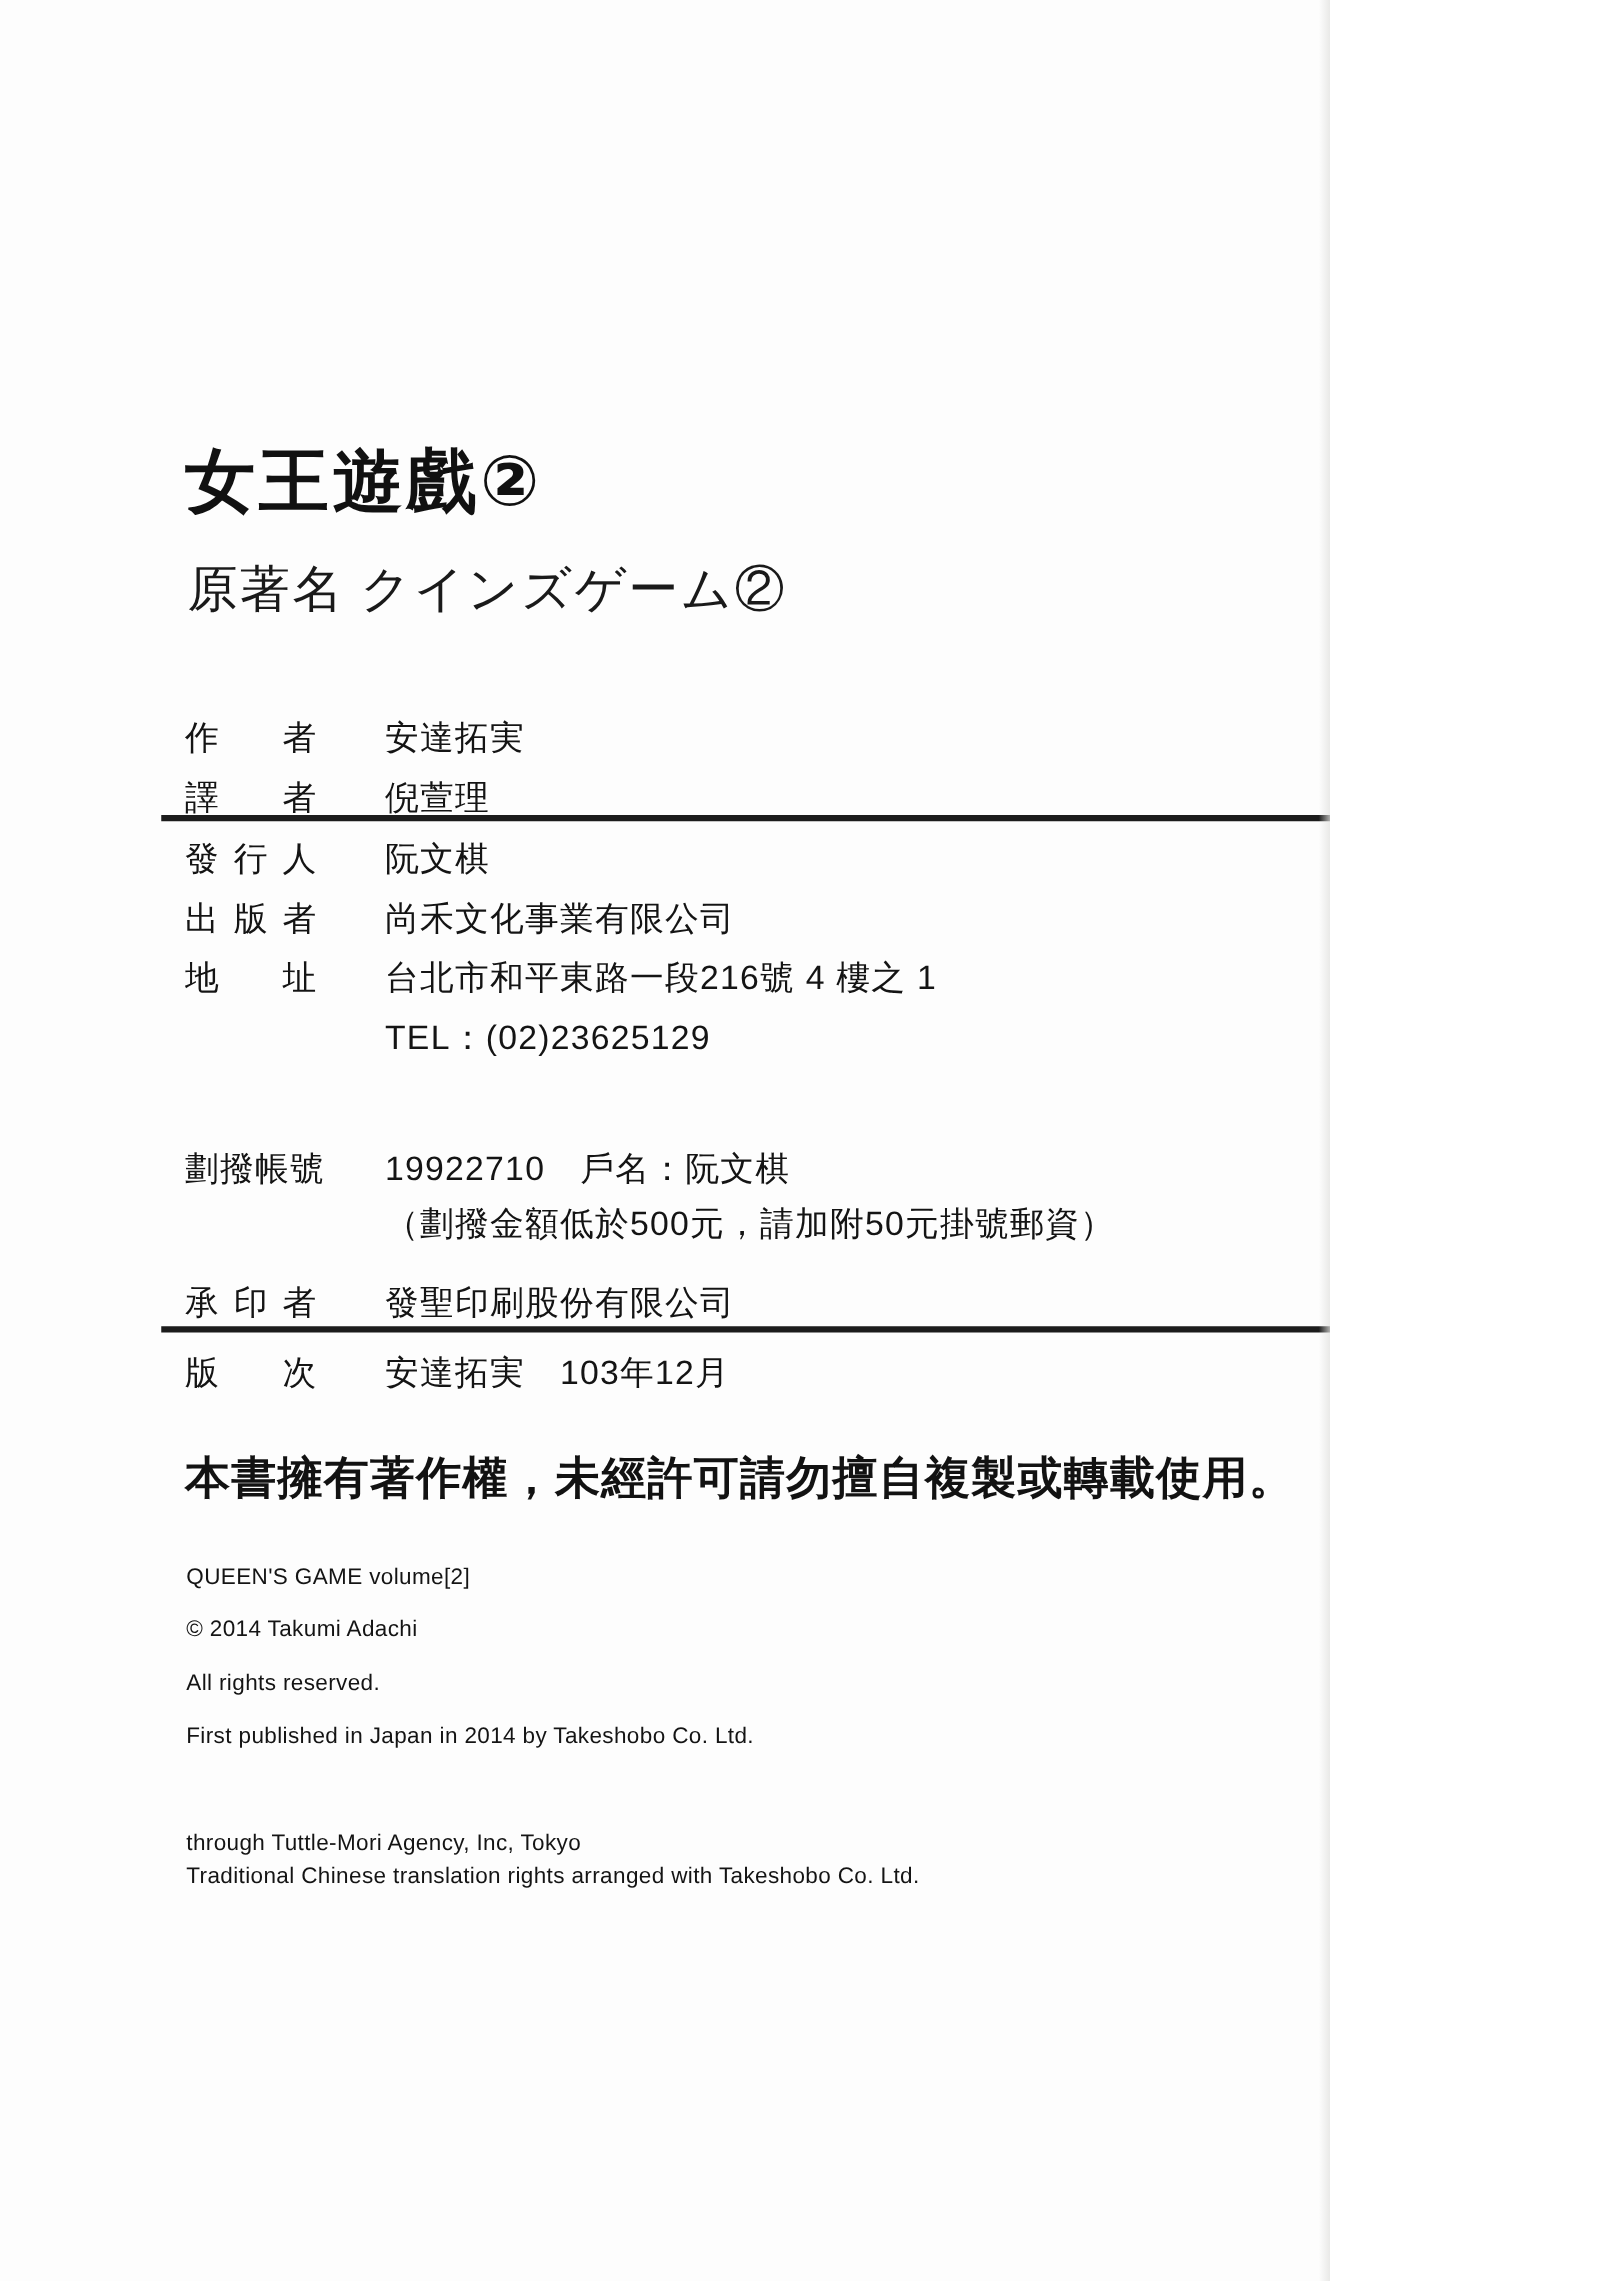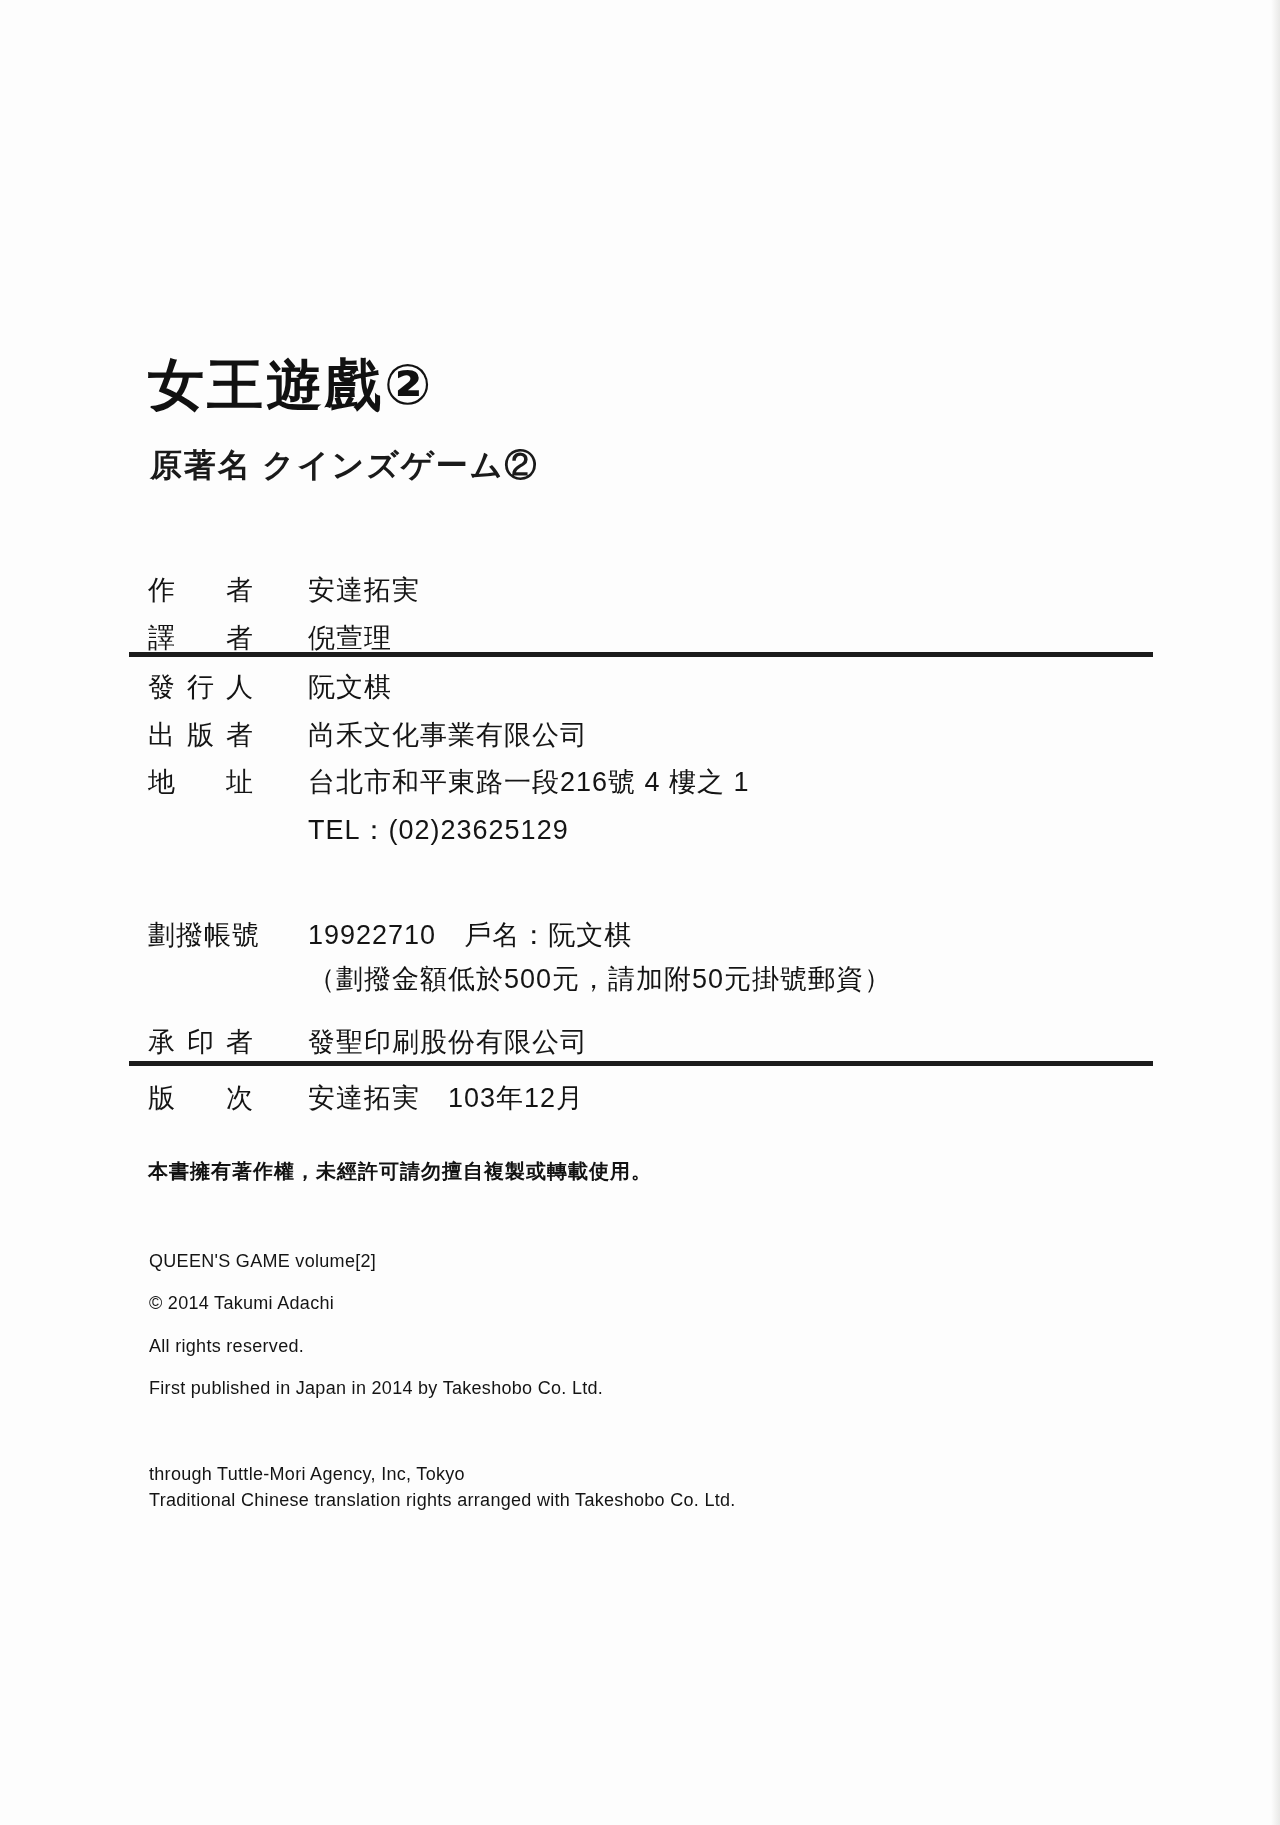--- a/index.html
+++ b/index.html
@@ -2,61 +2,61 @@
 <html><head>
 <meta charset="utf-8">
 <style>
   html,body { margin:0; padding:0; }
   body {
     font-family: "Liberation Sans", "DejaVu Sans", sans-serif;
     background:#ffffff;
   }
   .page {
     position:relative;
-    width:1280px;
+    width:1064px;
     height:1825px;
     background:#fdfdfd;
     overflow:hidden;
     color:#161616;
   }
   .page-edge-right {
     position:absolute; top:0; right:0; width:9px; height:100%;
     background:linear-gradient(to left, #e2e2e0, rgba(255,255,255,0));
     opacity:.75;
   }
   .book-title {
     position:absolute; left:148px; top:348px;
     font-size:56px; font-weight:700; letter-spacing:3px;
     color:#111;
   }
   .orig-title {
     position:absolute; left:150px; top:444px;
     font-family:"Liberation Serif","DejaVu Serif",serif;
-    font-size:32px; font-weight:700; letter-spacing:2px;
+    font-size:40px; font-weight:400; letter-spacing:2px;
     color:#1a1a1a;
   }
   .info-row {
     position:absolute; left:148px; width:1010px; height:36px;
     font-size:27px; font-weight:500; color:#141414;
     letter-spacing:1px;
   }
   .info-row .lbl {
     position:absolute; left:0; top:0; width:106px;
     display:flex; justify-content:space-between;
   }
   .info-row .val {
     position:absolute; left:160px; top:0; white-space:pre;
   }
   .rule {
     position:absolute; left:129px; width:1024px; height:5px;
     background:#1c1c1c;
   }
   .notice {
     position:absolute; left:148px;
-    font-size:20px; font-weight:600; letter-spacing:1px; color:#121212;
+    font-size:36px; font-weight:600; letter-spacing:1px; color:#121212;
   }
   .en-line {
     position:absolute; left:149px;
     font-size:18px; font-weight:400; letter-spacing:0.3px; color:#141414;margin-top:42px;
   }
 </style>
 </head>
 <body>
 
 <div class="page">

